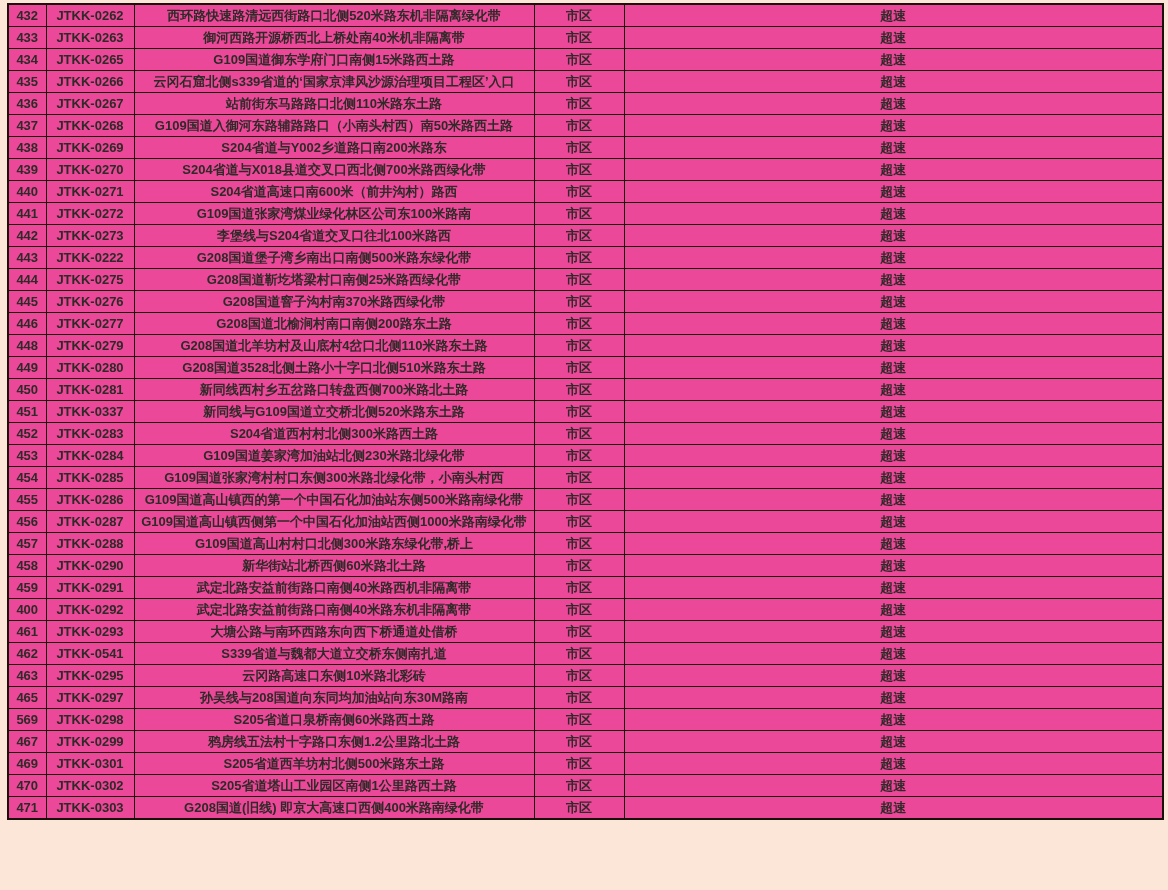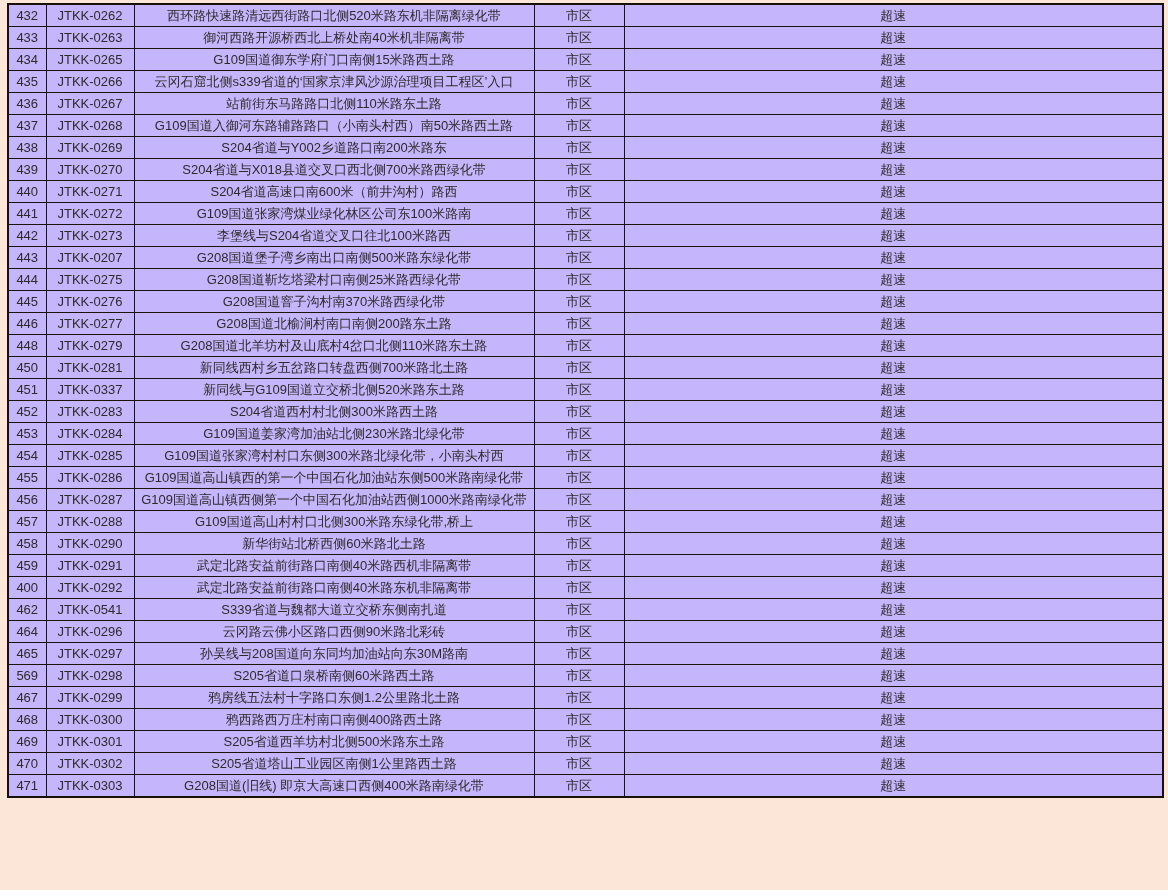--- a/index.html
+++ b/index.html
@@ -12,21 +12,22 @@
     overflow: hidden;
   }
   .sheet {
     padding: 3px 0 0 7px;
   }
   table.viol {
     border-collapse: collapse;
     table-layout: fixed;
     width: 1155px;
     border: 2px solid #191009;
-    background: #c4b5fd;
+    background: #ec4899;
+    font-weight: bold;
   }
   table.viol td {
     border: 1px solid #1c130a;
     height: 21px;
     padding: 0 2px;
     font-size: 13px;
     line-height: 21px;
     color: #2e2a27;
     text-align: center;
     vertical-align: middle;
@@ -124,21 +125,21 @@
   </tr>
         <tr>
     <td>442</td>
     <td>JTKK-0273</td>
     <td>李堡线与S204省道交叉口往北100米路西</td>
     <td>市区</td>
     <td>超速</td>
   </tr>
         <tr>
     <td>443</td>
-    <td>JTKK-0207</td>
+    <td>JTKK-0222</td>
     <td>G208国道堡子湾乡南出口南侧500米路东绿化带</td>
     <td>市区</td>
     <td>超速</td>
   </tr>
         <tr>
     <td>444</td>
     <td>JTKK-0275</td>
     <td>G208国道靳圪塔梁村口南侧25米路西绿化带</td>
     <td>市区</td>
     <td>超速</td>
@@ -158,20 +159,27 @@
     <td>超速</td>
   </tr>
         <tr>
     <td>448</td>
     <td>JTKK-0279</td>
     <td>G208国道北羊坊村及山底村4岔口北侧110米路东土路</td>
     <td>市区</td>
     <td>超速</td>
   </tr>
         <tr>
+    <td>449</td>
+    <td>JTKK-0280</td>
+    <td>G208国道3528北侧土路小十字口北侧510米路东土路</td>
+    <td>市区</td>
+    <td>超速</td>
+  </tr>
+        <tr>
     <td>450</td>
     <td>JTKK-0281</td>
     <td>新同线西村乡五岔路口转盘西侧700米路北土路</td>
     <td>市区</td>
     <td>超速</td>
   </tr>
         <tr>
     <td>451</td>
     <td>JTKK-0337</td>
     <td>新同线与G109国道立交桥北侧520米路东土路</td>
@@ -235,30 +243,37 @@
     <td>超速</td>
   </tr>
         <tr>
     <td>400</td>
     <td>JTKK-0292</td>
     <td>武定北路安益前街路口南侧40米路东机非隔离带</td>
     <td>市区</td>
     <td>超速</td>
   </tr>
         <tr>
+    <td>461</td>
+    <td>JTKK-0293</td>
+    <td>大塘公路与南环西路东向西下桥通道处借桥</td>
+    <td>市区</td>
+    <td>超速</td>
+  </tr>
+        <tr>
     <td>462</td>
     <td>JTKK-0541</td>
     <td>S339省道与魏都大道立交桥东侧南扎道</td>
     <td>市区</td>
     <td>超速</td>
   </tr>
         <tr>
-    <td>464</td>
-    <td>JTKK-0296</td>
-    <td>云冈路云佛小区路口西侧90米路北彩砖</td>
+    <td>463</td>
+    <td>JTKK-0295</td>
+    <td>云冈路高速口东侧10米路北彩砖</td>
     <td>市区</td>
     <td>超速</td>
   </tr>
         <tr>
     <td>465</td>
     <td>JTKK-0297</td>
     <td>孙吴线与208国道向东同均加油站向东30M路南</td>
     <td>市区</td>
     <td>超速</td>
   </tr>
@@ -266,27 +281,20 @@
     <td>569</td>
     <td>JTKK-0298</td>
     <td>S205省道口泉桥南侧60米路西土路</td>
     <td>市区</td>
     <td>超速</td>
   </tr>
         <tr>
     <td>467</td>
     <td>JTKK-0299</td>
     <td>鸦房线五法村十字路口东侧1.2公里路北土路</td>
-    <td>市区</td>
-    <td>超速</td>
-  </tr>
-        <tr>
-    <td>468</td>
-    <td>JTKK-0300</td>
-    <td>鸦西路西万庄村南口南侧400路西土路</td>
     <td>市区</td>
     <td>超速</td>
   </tr>
         <tr>
     <td>469</td>
     <td>JTKK-0301</td>
     <td>S205省道西羊坊村北侧500米路东土路</td>
     <td>市区</td>
     <td>超速</td>
   </tr>

